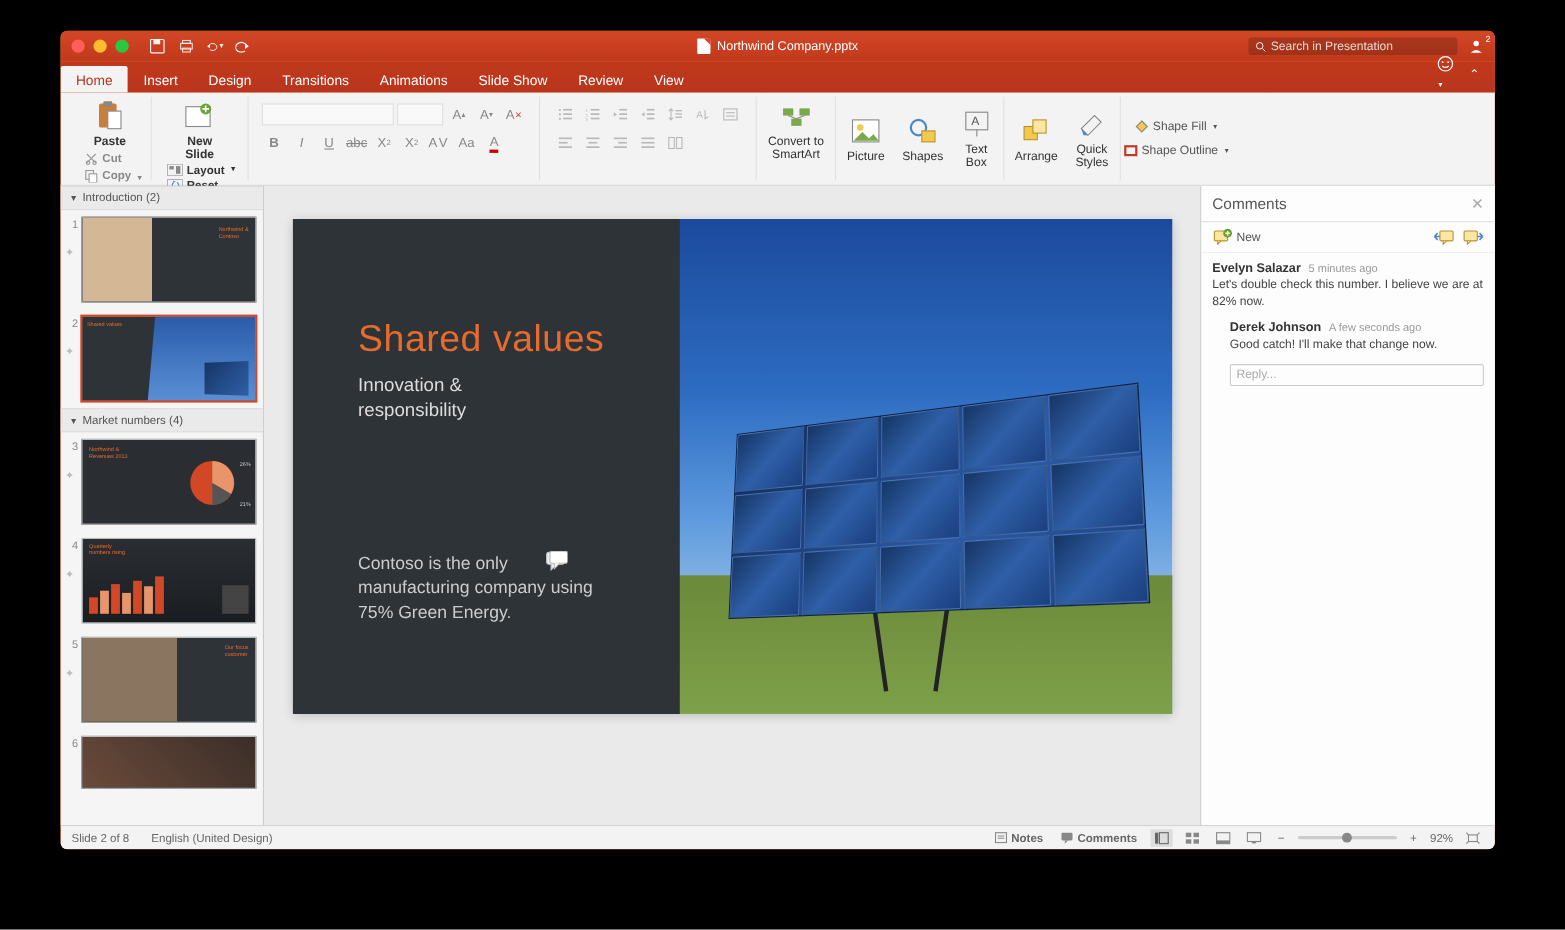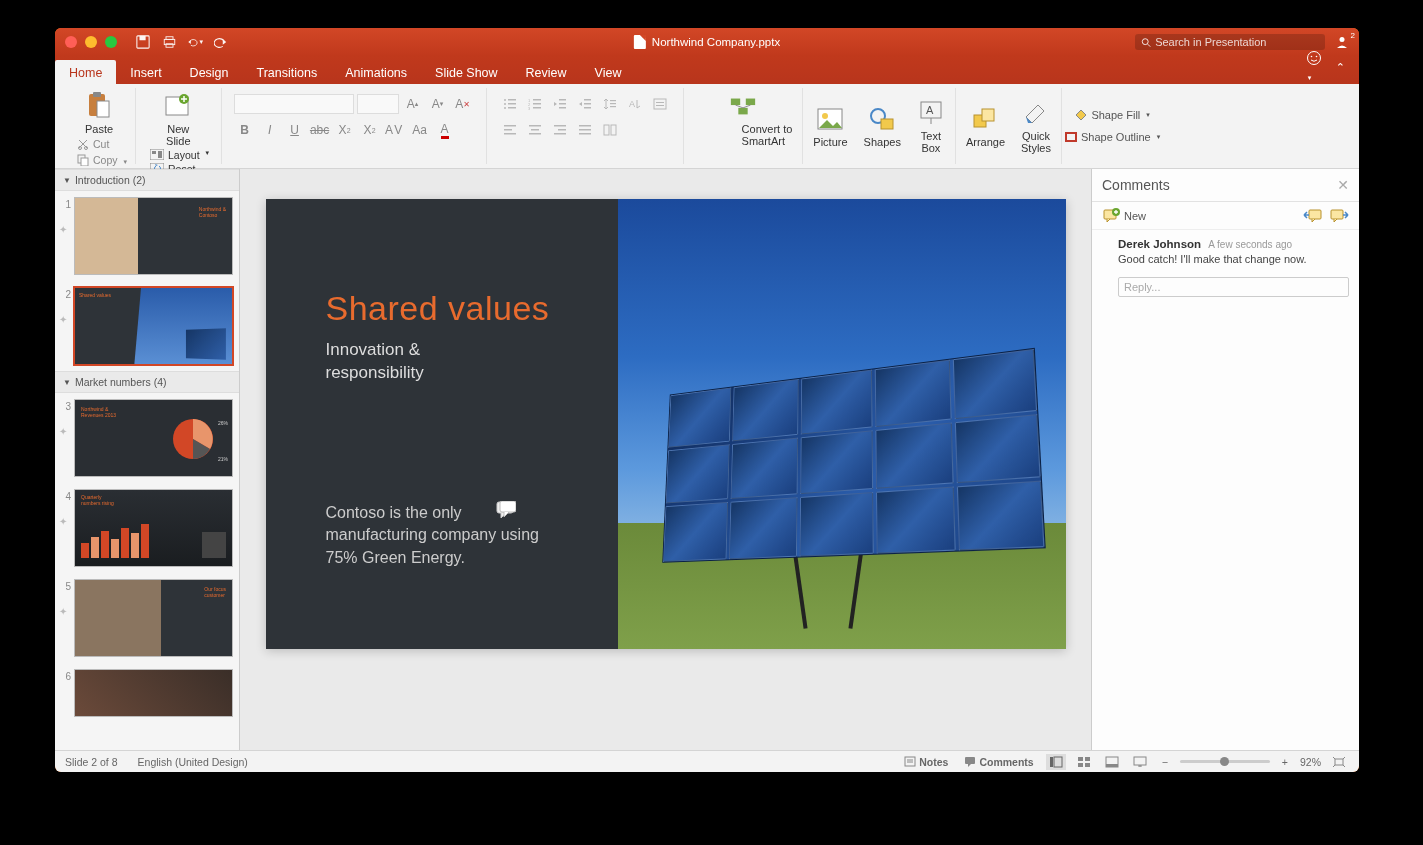--- a/index.html
+++ b/index.html
@@ -27,21 +27,21 @@
 .tab { padding:6px 14px 4px; color:#fff; font-size:12.5px; cursor:pointer; }
 .tab.active { background:#f3f3f3; color:#b8351c; border-radius:2px 2px 0 0; }
 .tab-right { margin-left:auto; display:flex; gap:14px; align-items:center; padding-right:14px; color:#fff;}
 
 
 .ribbon { height: 85px; background:#f3f3f3; border-bottom:1px solid #d4d4d4; display:flex; align-items:stretch; padding:4px 8px; font-size:11px; color:#333;}
 .rgroup { display:flex; flex-direction:column; align-items:center; padding:2px 6px; border-right:1px solid #e1e1e1; }
 .rgroup:last-child{border-right:none;}
 .rbtn-lg { display:flex; flex-direction:column; align-items:center; gap:3px; padding:2px 4px; cursor:pointer;}
 .rbtn-lg .ic { width:28px; height:28px; display:flex; align-items:center; justify-content:center;}
-.clip-col { display:flex; }
+.clip-col { display:flex;font-weight:bold; }
 .clip-list { display:flex; flex-direction:column; gap:2px; padding-left:6px; justify-content:center;}
 .clip-item { display:flex; align-items:flex-end; gap:4px; color:#888; font-size:10.5px; padding:1px 2px;}
 .sl-list { display:flex; flex-direction:column; gap:2px; padding-left:6px; justify-content:center; font-size:10.5px;}
 .sl-item { display:flex; align-items:flex-start; gap:4px; padding:0 2px;}
 .font-area { display:flex; flex-direction:column; gap:6px; padding:4px 6px; }
 .font-row { display:flex; gap:3px; align-items:center;}
 .font-sel { width:120px; height:20px; border:1px solid #ccc; background:#fff; opacity:.55;}
 .size-sel { width:42px; height:20px; border:1px solid #ccc; background:#fff; opacity:.55;}
 .ib { width:22px; height:20px; border:1px solid transparent; display:flex; align-items:center; justify-content:center; color:#888; font-size:12px; border-radius:2px;}
 .ib svg{opacity:.55;}
@@ -399,21 +399,21 @@
     <div class="rgroup">
       <div class="rbtn-lg">
         <div class="ic">
             <svg width="30" height="24" viewBox="0 0 30 24">
               <rect x="2" y="4" width="10" height="7" fill="#7aa84a"></rect>
               <rect x="18" y="4" width="10" height="7" fill="#7aa84a"></rect>
               <rect x="10" y="14" width="10" height="7" fill="#7aa84a"></rect>
               <path d="M7 11 L15 14 M23 11 L15 14" stroke="#888"></path>
             </svg>
           </div>
-        <span style="white-space:pre;text-align:left;line-height:1.1;margin-left:48px;">Convert to
+        <span style="white-space:pre;text-align:center;line-height:1.1;">Convert to
 SmartArt</span>
       </div>
     </div>
 
     <div class="rgroup" style="flex-direction:row;gap:8px;">
       <div class="rbtn-lg">
           <div class="ic">
             <svg width="26" height="22" viewBox="0 0 26 22">
               <rect x="1" y="1" width="24" height="20" fill="#fff" stroke="#888"></rect>
               <circle cx="8" cy="8" r="3" fill="#f2c94c"></circle>
@@ -643,20 +643,25 @@
           <span>
               <svg width="20" height="15" viewBox="0 0 20 15">
                 <rect x="2" y="2" width="12" height="9" rx="1" fill="#fbe6a2" stroke="#b8922e"></rect>
                 <path d="M5 11 L5 14 L8 11" fill="#fbe6a2" stroke="#b8922e"></path>
                 <path d="M14 7 L19 7 M19 7 L16 4 M19 7 L16 10" stroke="#4a88c7" stroke-width="1.5" fill="none"></path>
               </svg>
             </span>
         </div>
       </div>
       <div class="cm-body">
+        <div>
+          <span class="cm-author">Evelyn Salazar</span>
+          <span class="cm-time">5 minutes ago</span>
+          <div class="cm-text">Let's double check this number.  I believe we are at 82% now.</div>
+        </div>
         <div class="cm-reply">
           <span class="cm-author">Derek Johnson</span>
           <span class="cm-time">A few seconds ago</span>
           <div class="cm-text">Good catch! I'll make that change now.</div>
         </div>
         <div class="reply-box">Reply...</div>
       </div>
     </div>
   </div>
 

